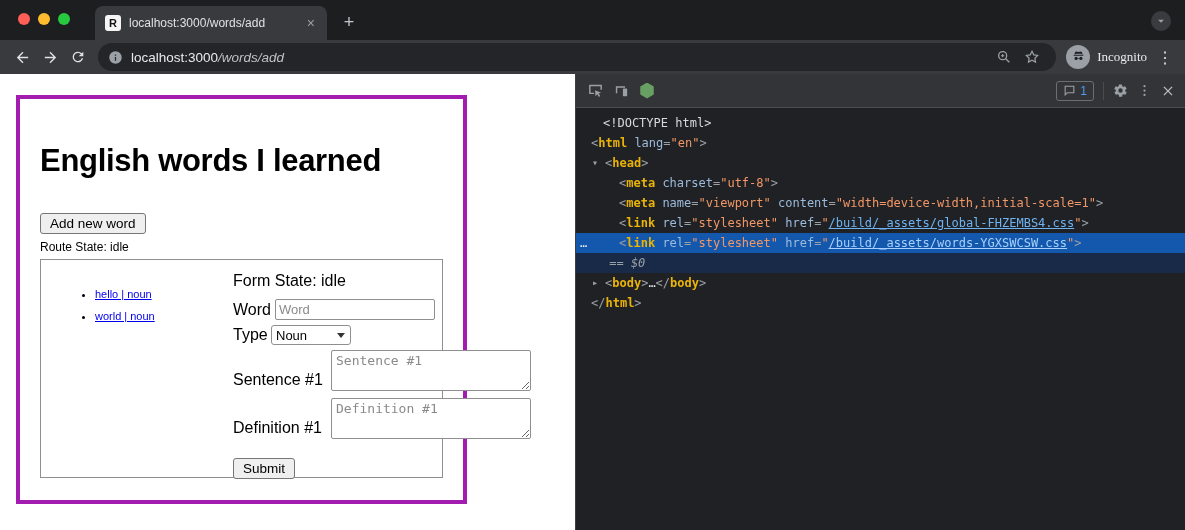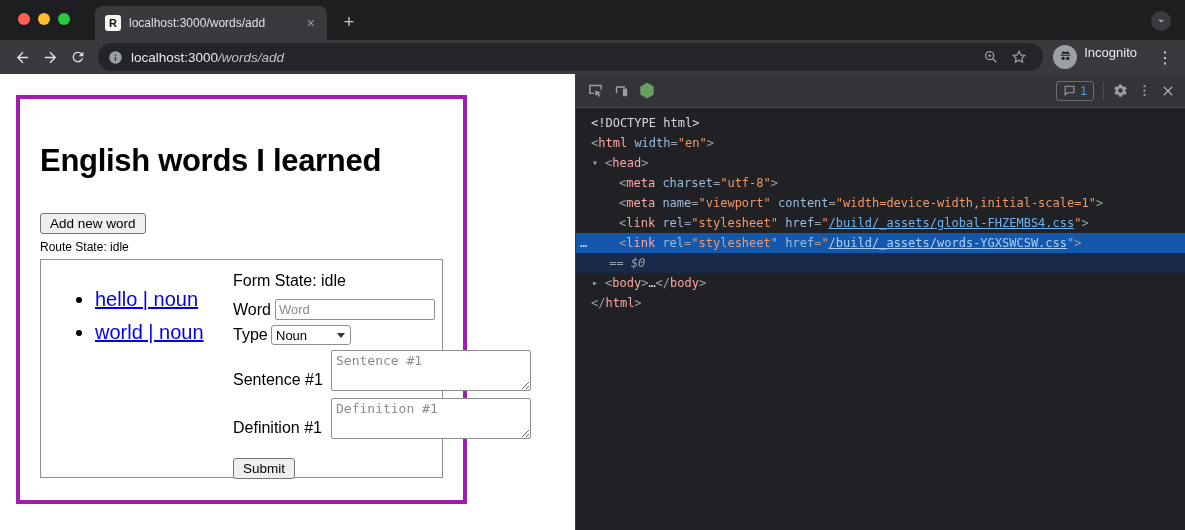--- a/index.html
+++ b/index.html
@@ -26,39 +26,39 @@
 
   
   .navbar { position:absolute; left:0; top:40px; width:100%; height:34px; background:#383a3e;
             display:flex; align-items:center; }
   .nav-icon { width:28px; height:28px; display:flex; align-items:center; justify-content:center; flex:none; }
   .nav-icon:first-child { margin-left:8px; }
   .urlbar { height:28px; flex:1; margin:0 10px 0 6px; background:#232528; border-radius:14px;
             display:flex; align-items:center; padding:0 10px; }
   .url-text { font-size:13.5px; margin-left:8px; flex:1; white-space:nowrap; }
   .url-host { color:#e8eaed; } .url-path { color:#bdc1c6;font-style:italic; }
-  .incog { display:flex; margin-right:20px; flex:none; }
+  .incog { display:flex; align-items:center; margin-right:10px; flex:none;font-family:Liberation Serif, serif; }
   .incog-circle { width:24px; height:24px; border-radius:50%; background:#9aa0a6;
                   display:flex; align-items:center; justify-content:center; }
   .incog-label { color:#e8eaed; font-size:13px; margin-left:7px; }
   .menu-dots { color:#dee1e6; font-size:16px; margin-right:12px; width:16px; text-align:center; }
 
   
   .page { position:absolute; left:0; top:74px; width:575px; height:456px; background:#fff; }
   .card { position:absolute; left:16px; top:21px; width:451px; height:409px; border:4px solid #a21caf;
           padding:0 20px; background:#fff; }
   .card h1 { margin-top:44px; font-size:31px; font-weight:bold; color:#000; letter-spacing:-0.3px; }
   .btn { font-family:"Liberation Sans", sans-serif; font-size:13.5px; color:#000; background:#efefef;
          border:1px solid #767676; border-radius:3px; padding:2px 9px; }
   .add-btn { margin-top:34px; display:inline-block; }
   .route-state { font-size:12px; color:#000; margin-top:6px; }
   .panel { margin-top:5px; height:219px; border:1px solid #8f8f8f; display:flex; }
   .panel-left { width:192px; flex:none; }
   .panel-left ul { margin-top:28px; padding-left:54px; }
-  .panel-left li { font-size:20px; margin-bottom:10px; }
+  .panel-left li { font-size:11px; margin-bottom:10px; }
   .panel-left a { color:#0000ee; text-decoration:underline; }
   .panel-right { flex:1; padding-top:12px; font-size:16px; color:#000; }
   .form-state { margin-bottom:9px; }
   .frow { display:flex; align-items:center; margin-bottom:5px; }
   .frow.bottom { align-items:flex-end; margin-bottom:7px; }
   .lbl-word { width:42px; flex:none; } .lbl-type { width:38px; flex:none; }
   .lbl-big { width:98px; flex:none; padding-bottom:2px; }
   .txt-input { width:160px; height:21px; border:1px solid #8f8f8f; border-radius:2px; padding:1px 3px;
                font-family:"Liberation Sans", sans-serif; font-size:13px; color:#000; }
   .txt-input::placeholder { color:#8b8b8b; }
@@ -89,21 +89,21 @@
   .dt-right { margin-left:auto; display:flex; align-items:center; gap:9px; padding-right:10px; }
   .issues { display:flex; align-items:center; gap:4px; border:1px solid #697075; border-radius:3px;
             padding:2px 6px; }
   .issues-num { color:#4e9aef; font-size:12px; }
   .dt-sep { width:1px; height:18px; background:#494c50; }
 
   .dt-code { padding-top:5px; font-family:"DejaVu Sans Mono", monospace; font-size:12px; line-height:20px; }
   .dt-line { position:relative; white-space:pre; height:20px; }
   .dt-arrow { position:absolute; color:#9aa0a6; font-size:10px; }
   .dt-gutter { position:absolute; left:4px; color:#e8eaed; letter-spacing:1px; }
-  .tk-p { color:#9aa0a6; } .tk-tag { color:#fca5a5; } .tk-attr { color:#9bbbdc; }
+  .tk-p { color:#9aa0a6; } .tk-tag { color:#eab308;font-weight:bold; } .tk-attr { color:#9bbbdc; }
   .tk-val { color:#f29766; } .tk-plain { color:#e8eaed; } .tk-doc { color:#d6d9dd; }
   .tk-link { color:#6db3f2; text-decoration:underline; }
   .tk-eq { color:#9aa0a6; } .tk-dollar { color:#9aa0a6; font-style:italic; }
   .sel { background:#1458ad; } .sel .tk-link { color:#a6d0ff; }
   .sel2 { background:#182a47; }
 </style>
 </head>
 <body>
 
 <div class="screen">
@@ -262,22 +262,22 @@
             </svg>
         </span>
         <span style="display:flex;">
           <svg width="14" height="14" viewBox="0 0 24 24" stroke="#bdc1c6" stroke-width="2.2">
               <path d="M5 5l14 14M19 5L5 19"></path>
             </svg>
         </span>
       </div>
     </div>
     <div class="dt-code">
-        <div class="dt-line" style="padding-left: 15px;"><span class="tk-doc">&lt;!DOCTYPE html&gt;</span></div>
-        <div class="dt-line" style="padding-left: 15px;"><span class="tk-p">&lt;</span><span class="tk-tag">html</span><span class="tk-plain"> </span><span class="tk-attr">width</span><span class="tk-p">=</span><span class="tk-val">"en"</span><span class="tk-p">&gt;</span></div>
+        <div class="dt-line" style="padding-left: 27px;"><span class="tk-doc">&lt;!DOCTYPE html&gt;</span></div>
+        <div class="dt-line" style="padding-left: 15px;"><span class="tk-p">&lt;</span><span class="tk-tag">html</span><span class="tk-plain"> </span><span class="tk-attr">lang</span><span class="tk-p">=</span><span class="tk-val">"en"</span><span class="tk-p">&gt;</span></div>
         <div class="dt-line" style="padding-left: 29px;"><span class="dt-arrow" style="left: 16px;">▾</span><span class="tk-p">&lt;</span><span class="tk-tag">head</span><span class="tk-p">&gt;</span></div>
         <div class="dt-line" style="padding-left: 43px;"><span class="tk-p">&lt;</span><span class="tk-tag">meta</span><span class="tk-plain"> </span><span class="tk-attr">charset</span><span class="tk-p">=</span><span class="tk-val">"utf-8"</span><span class="tk-p">&gt;</span></div>
         <div class="dt-line" style="padding-left: 43px;"><span class="tk-p">&lt;</span><span class="tk-tag">meta</span><span class="tk-plain"> </span><span class="tk-attr">name</span><span class="tk-p">=</span><span class="tk-val">"viewport"</span><span class="tk-plain"> </span><span class="tk-attr">content</span><span class="tk-p">=</span><span class="tk-val">"width=device-width,initial-scale=1"</span><span class="tk-p">&gt;</span></div>
         <div class="dt-line" style="padding-left: 43px;"><span class="tk-p">&lt;</span><span class="tk-tag">link</span><span class="tk-plain"> </span><span class="tk-attr">rel</span><span class="tk-p">=</span><span class="tk-val">"stylesheet"</span><span class="tk-plain"> </span><span class="tk-attr">href</span><span class="tk-p">=</span><span class="tk-val">"</span><span class="tk-link">/build/_assets/global-FHZEMBS4.css</span><span class="tk-val">"</span><span class="tk-p">&gt;</span></div>
         <div class="dt-line sel" style="padding-left: 43px;"><span class="dt-gutter">…</span><span class="tk-p">&lt;</span><span class="tk-tag">link</span><span class="tk-plain"> </span><span class="tk-attr">rel</span><span class="tk-p">=</span><span class="tk-val">"stylesheet"</span><span class="tk-plain"> </span><span class="tk-attr">href</span><span class="tk-p">=</span><span class="tk-val">"</span><span class="tk-link">/build/_assets/words-YGXSWCSW.css</span><span class="tk-val">"</span><span class="tk-p">&gt;</span></div>
         <div class="dt-line sel2" style="padding-left: 33.2px;"><span class="tk-eq">== </span><span class="tk-dollar">$0</span></div>
         <div class="dt-line" style="padding-left: 29px;"><span class="dt-arrow" style="left: 16px;">▸</span><span class="tk-p">&lt;</span><span class="tk-tag">body</span><span class="tk-p">&gt;</span><span class="tk-plain">…</span><span class="tk-p">&lt;/</span><span class="tk-tag">body</span><span class="tk-p">&gt;</span></div>
         <div class="dt-line" style="padding-left: 15px;"><span class="tk-p">&lt;/</span><span class="tk-tag">html</span><span class="tk-p">&gt;</span></div>
       </div>
   </div>

